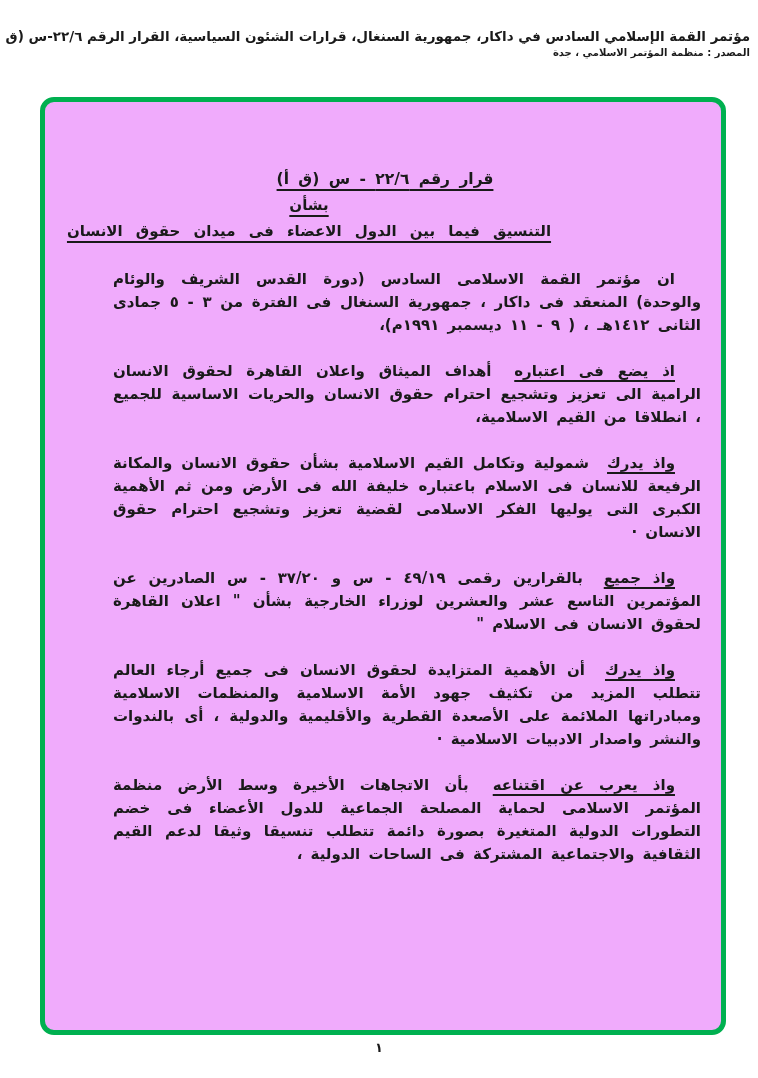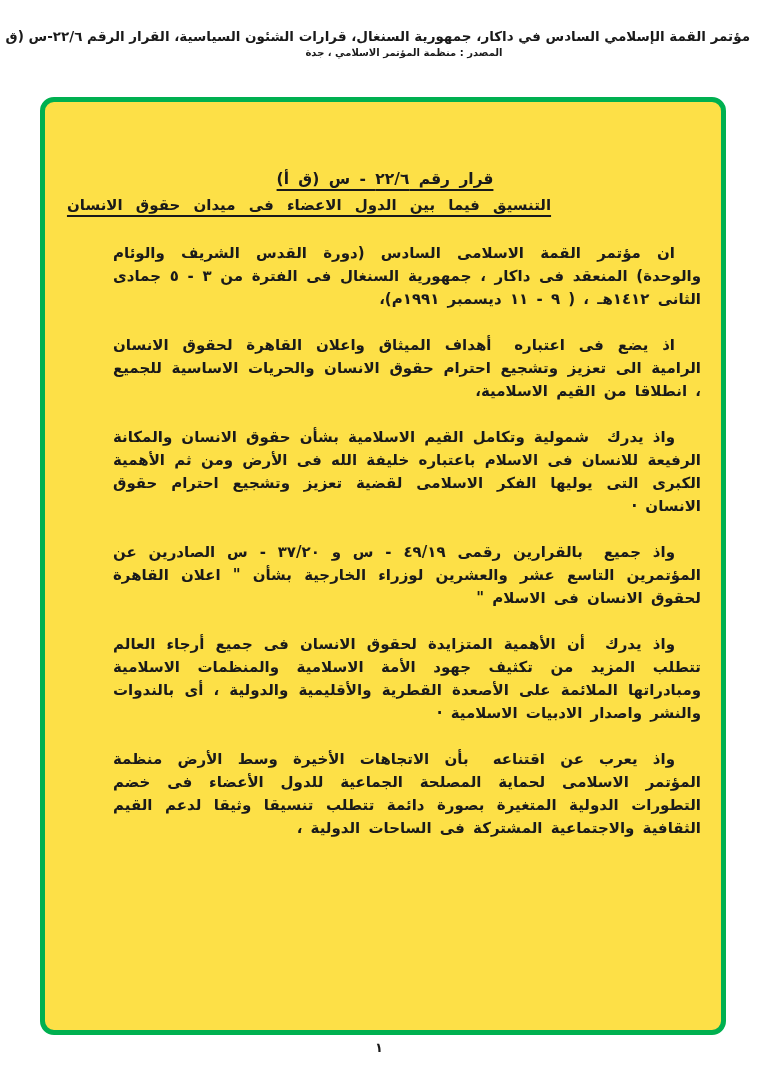--- a/index.html
+++ b/index.html
@@ -17,30 +17,30 @@
   }
   
   .top-header { position:absolute; top:28px; left:8px; right:8px; direction:rtl; }
   .header-citation {
     font-size:13.5px; font-weight:bold; text-align:right;
     white-space:nowrap; letter-spacing:0.2px;
   }
   .header-source {
     margin-top:3px;
     font-size:10px; font-weight:bold;
-    direction:rtl; text-align:center;
+    direction:rtl; text-align:right;
     padding-left:50px;
   }
   
   .green-frame {
     position:absolute; left:40px; top:97px;
     width:686px; height:938px;
     border:5px solid var(--frame-green,#00b050);
     border-radius:14px;
-    background:#fde047;
+    background:#f0abfc;
   }
   .doc-body {
     direction:rtl;
     padding:64px 20px 0 24px;
     font-weight:bold;
     font-size:15px;
     line-height:23px;
     color:var(--ink,#1a1a1a);
   }
   .title-block { text-align:center; margin-bottom:24px; }
@@ -55,20 +55,21 @@
   .t-label { font-size:15px; letter-spacing:2px; }
   .t-subject { font-size:15px; letter-spacing:1px; word-spacing:8px; }
   .para {
     text-align:justify;
     text-indent:26px;
     word-spacing:3px;
     margin-bottom:23px;
     margin-left:44px;
   }
   .para .lead {
+    text-decoration:underline;
     text-underline-offset:4px;
     text-decoration-thickness:1.5px;
     margin-left:9px;
   }
   .para .lead:empty { display:none; margin:0; }
   .page-number {
     position:absolute; top:1040px; left:0;
     width:758px; text-align:center;
     font-size:13px; font-weight:bold;
     direction:rtl;
@@ -83,20 +84,23 @@
     <div class="header-citation">مؤتمر القمة الإسلامي السادس في داكار، جمهورية السنغال، قرارات الشئون السياسية، القرار الرقم ٢٢/٦-س (ق أ)</div>
     <div class="header-source">المصدر : منظمة المؤتمر الاسلامي ، جدة</div>
   </header>
 
   <div class="green-frame">
     <div class="doc-body" dir="rtl">
 
       <div class="title-block">
         <div class="title-line">
           <span class="u t-title">قرار رقم ٢٢/٦ - س (ق أ)</span>
+        </div>
+        <div class="title-line">
+          <span class="u t-label shiftl">بشأن</span>
         </div>
         <div class="title-line">
           <span class="u t-subject shiftl">التنسيق فيما بين الدول الاعضاء فى ميدان حقوق الانسان</span>
         </div>
       </div>
 
       <p class="para">
         
         <span>ان مؤتمر القمة الاسلامى السادس (دورة القدس الشريف والوئام والوحدة) المنعقد فى داكار ، جمهورية السنغال فى الفترة من ٣ - ٥ جمادى الثانى ١٤١٢هـ ، ( ٩ - ١١ ديسمبر ١٩٩١م)،</span>
       </p>

